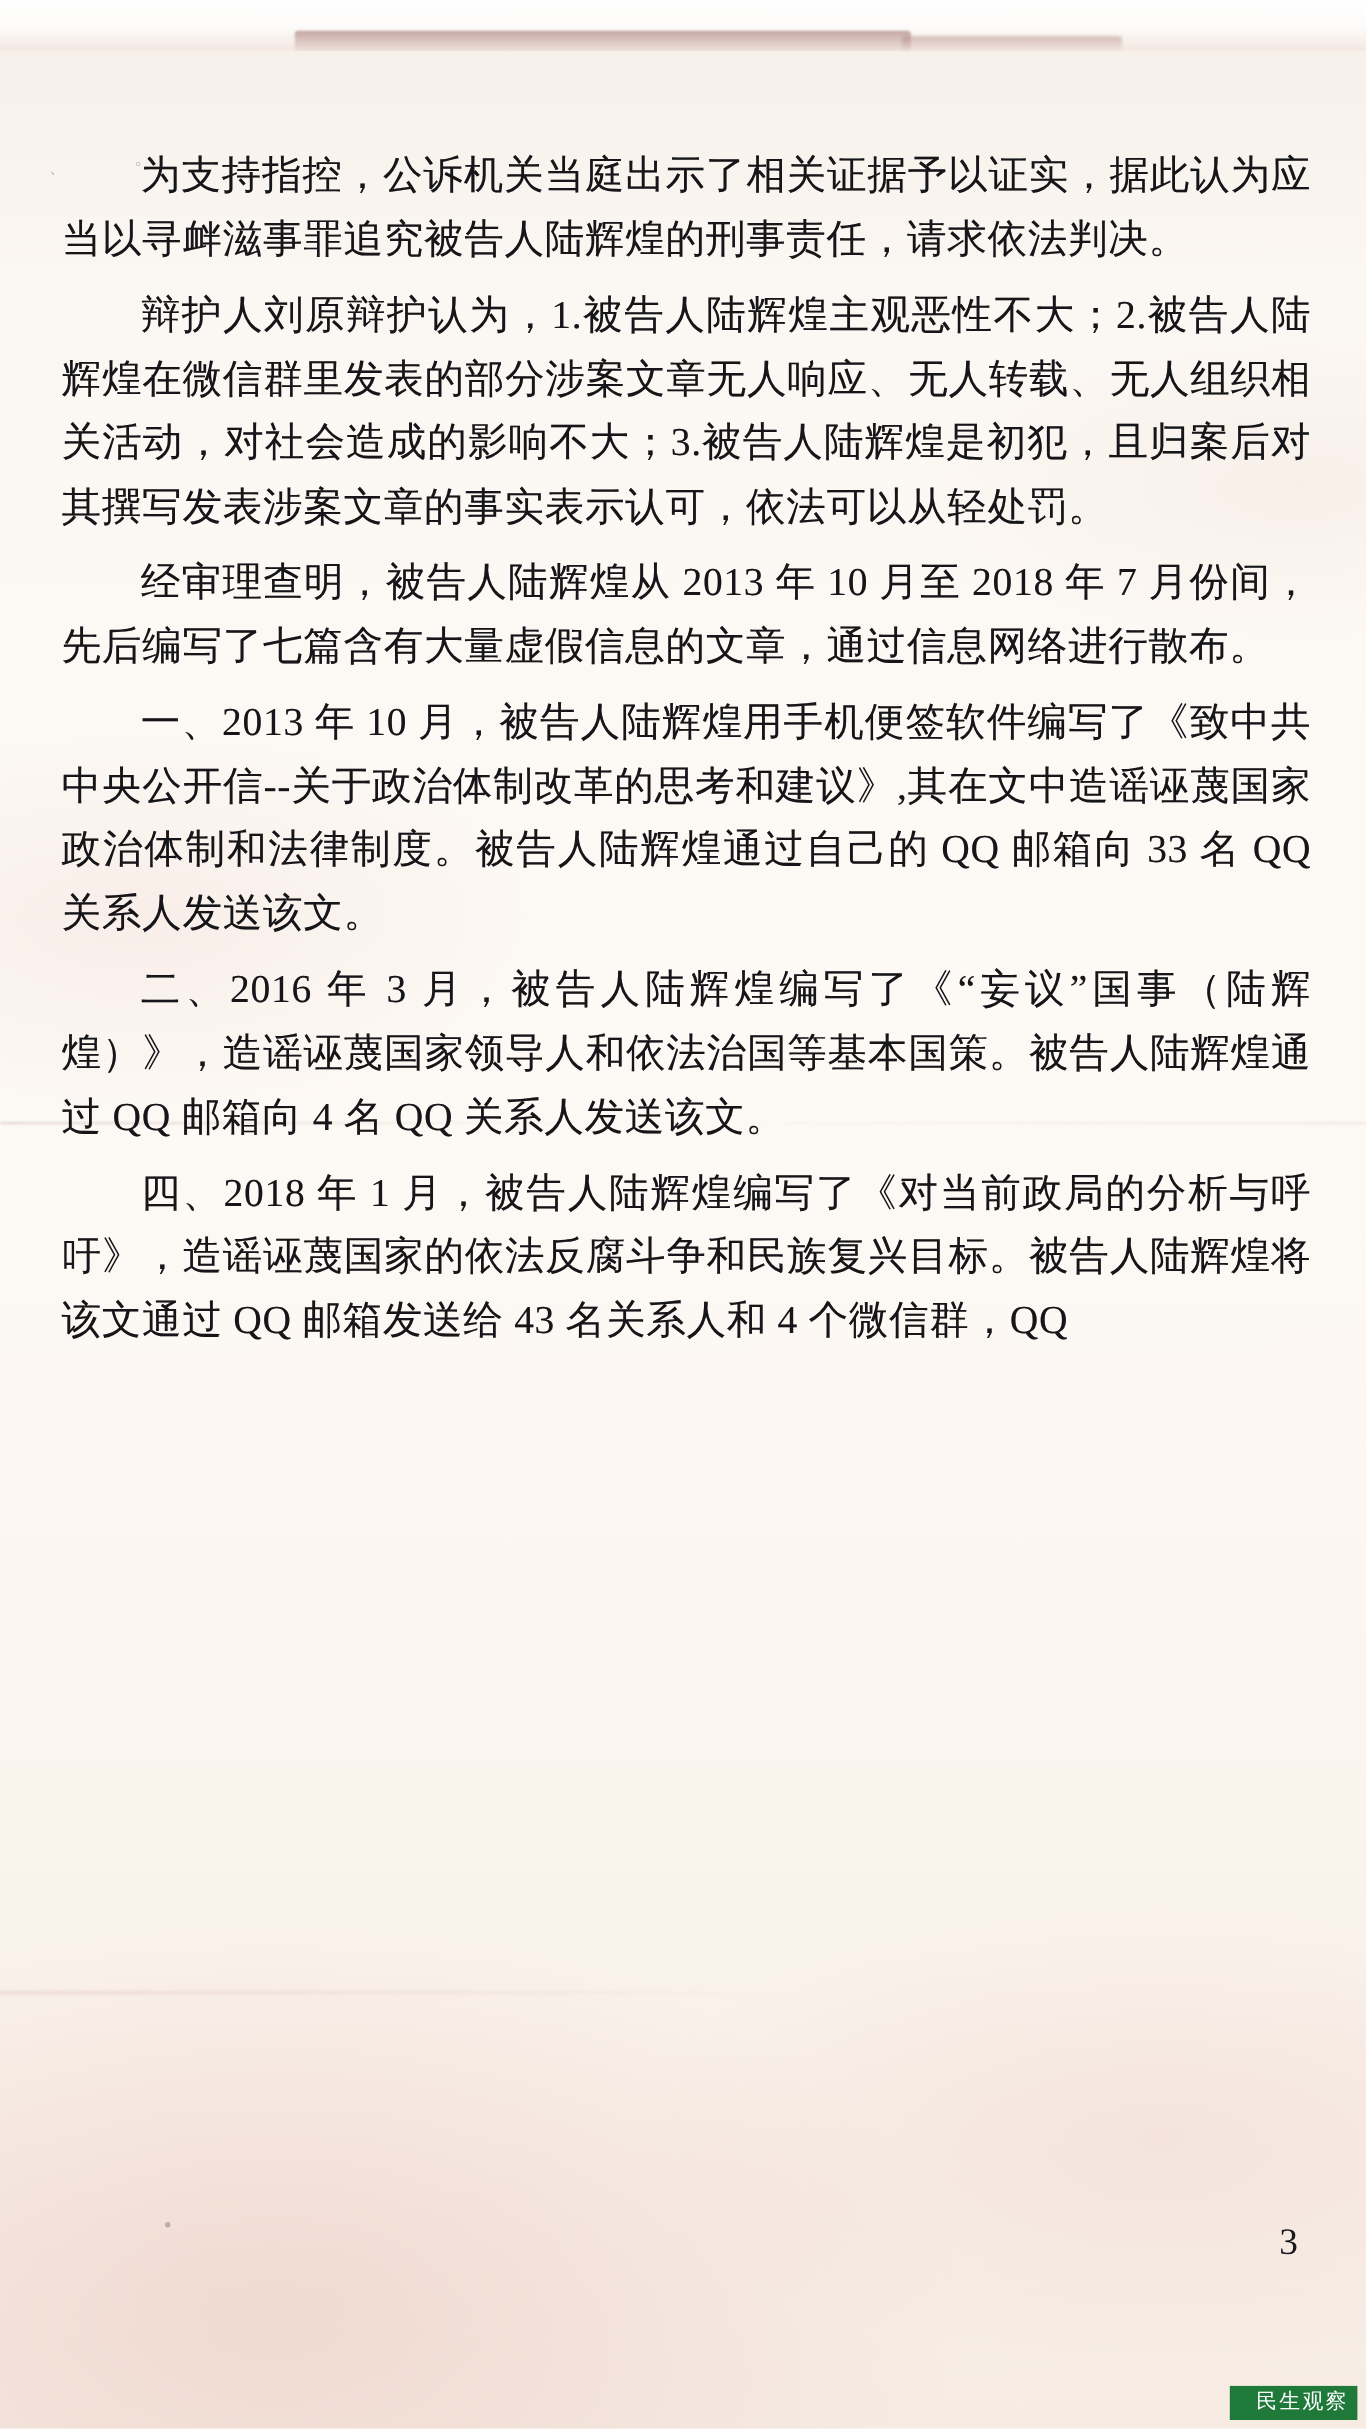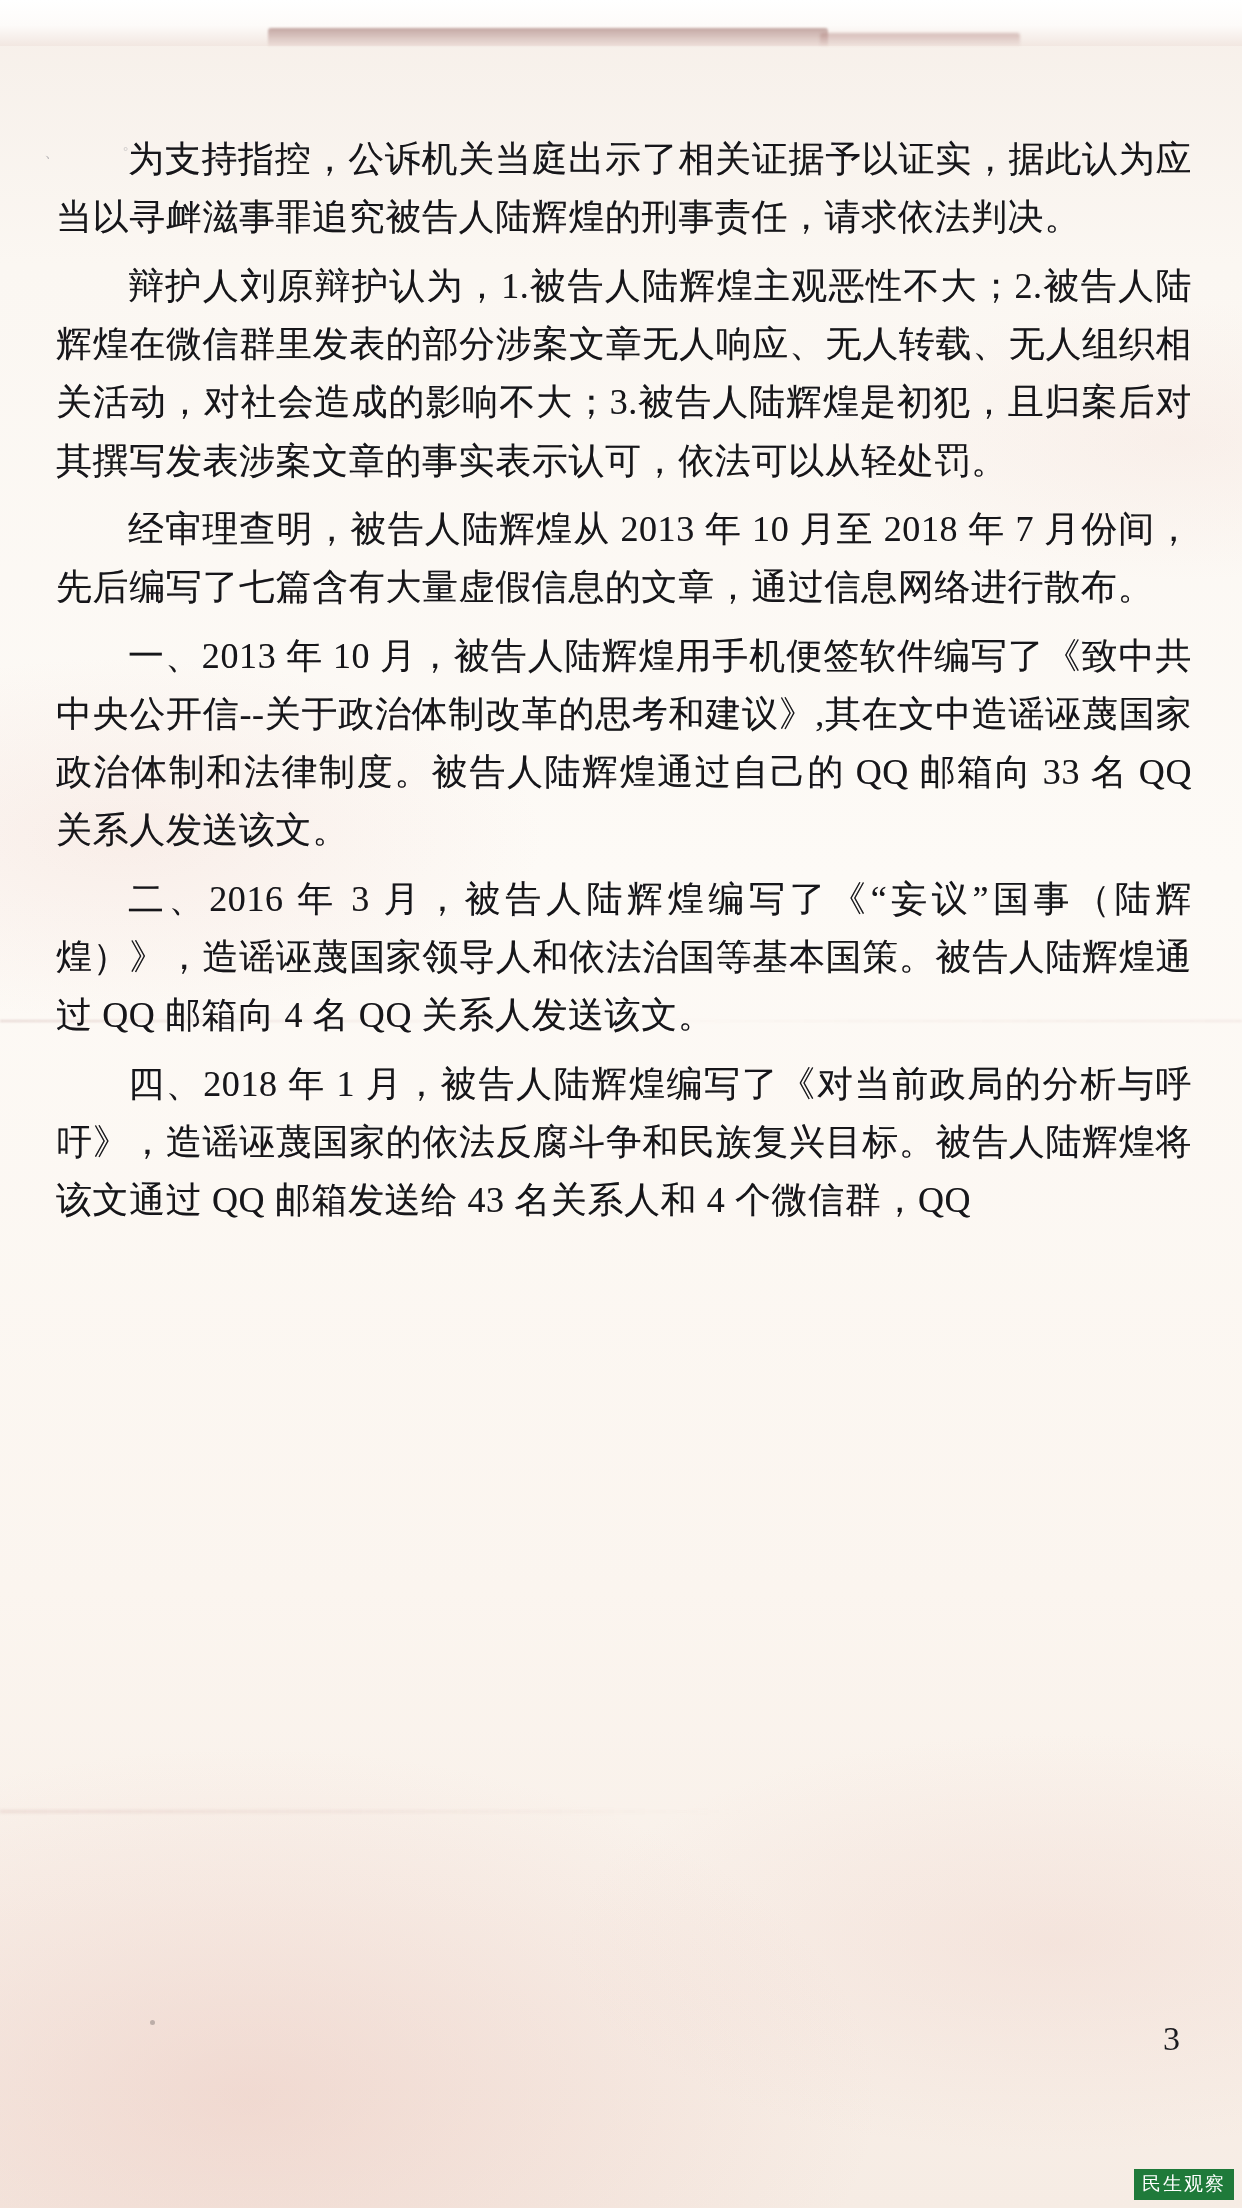--- a/index.html
+++ b/index.html
@@ -82,21 +82,21 @@
     font-family: "Liberation Serif", serif;
   }
   .watermark {
     position: absolute;
     right: 8px;
     bottom: 8px;
     background: #1f7a3a;
     color: #ffffff;
     font-size: 19px;
     letter-spacing: 2px;
-    padding: 5px 8px 6px 8px;
+    padding: 5px 8px 6px 24px;
     font-family: "Liberation Sans", sans-serif;
     line-height: 1.05;
   }
   
   .fold {
     position: absolute;
     left: 0; top: 1020px;
     width: 1242px; height: 2px;
     background: linear-gradient(90deg, rgba(190,150,145,0.35), rgba(255,255,255,0) 45%, rgba(200,160,155,0.18));
     filter: blur(1px);

